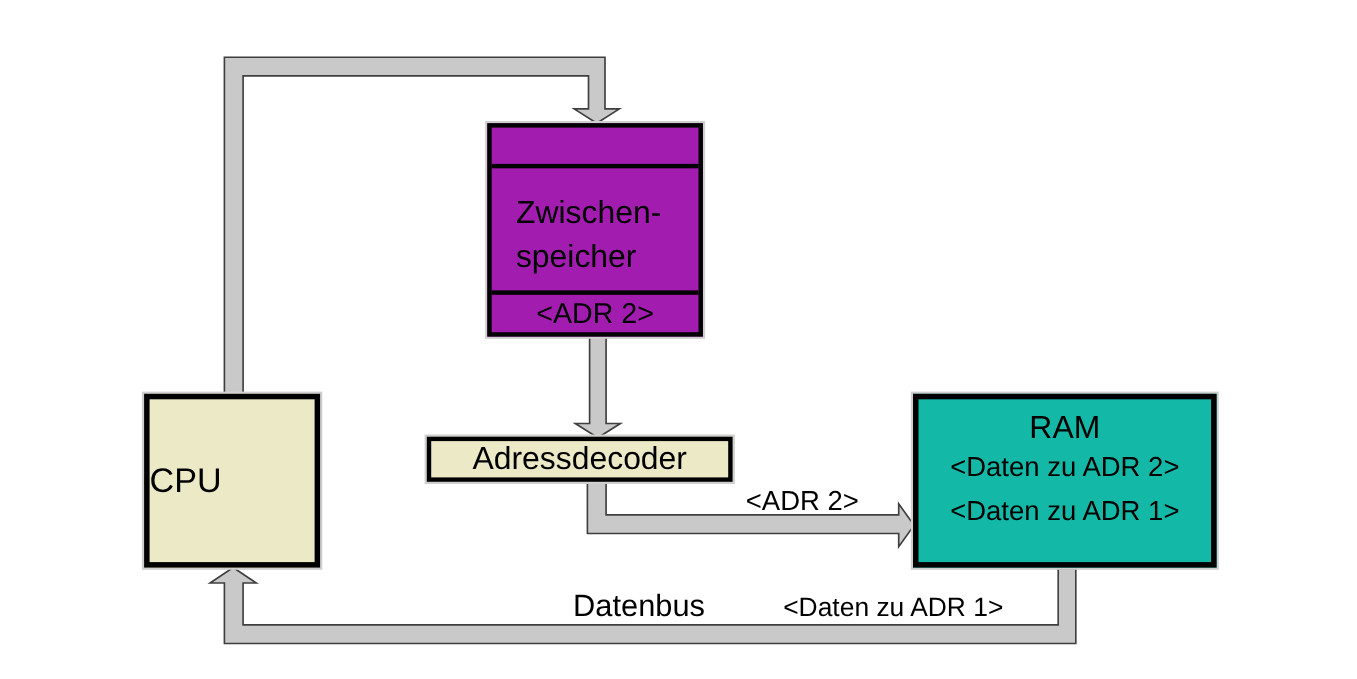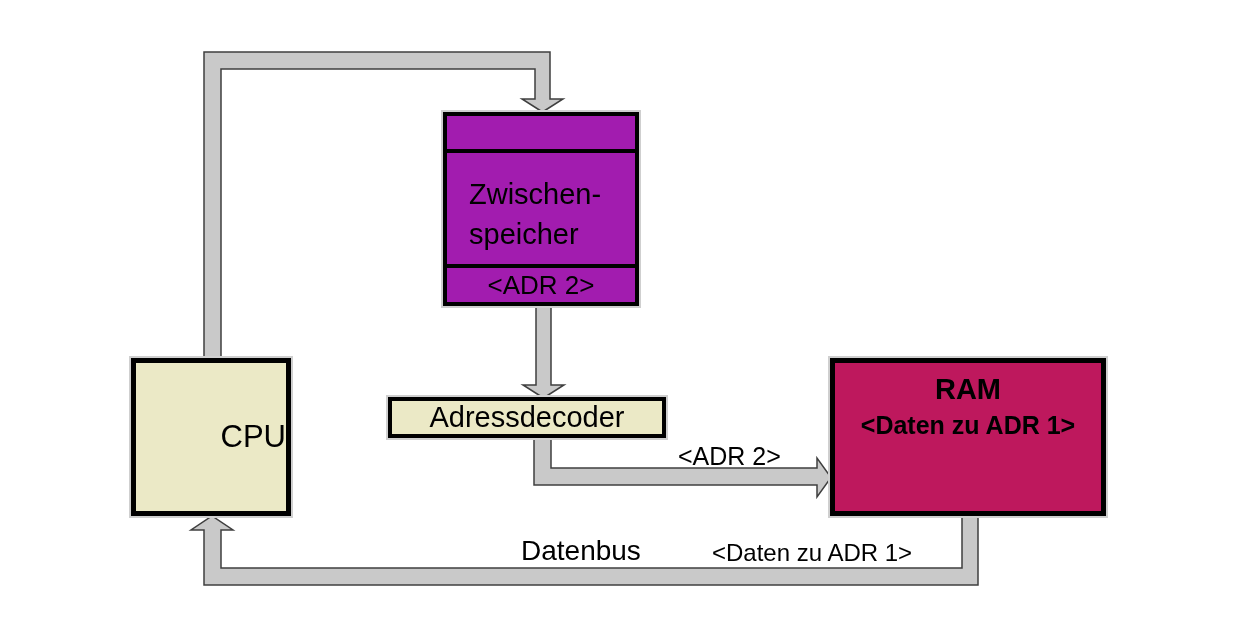--- a/index.html
+++ b/index.html
@@ -17,21 +17,21 @@
   .bus { stroke: #3f3f3f; stroke-width: 1.5; }
 
   .box {
     position: absolute;
     border: 5px solid #000000;
     box-shadow: 0 0 0 2px #cfcfcf;
   }
 
   
   .cpu { left: 131px; top: 358px; width: 160px; height: 158px;
-         display: flex; align-items: center; justify-content: flex-end;
+         display: flex; align-items: center; justify-content: flex-start;
          font-size: 31px; }
 
   
   .zs { left: 443px; top: 112px; width: 196px; height: 194px;
         border-width: 4px; display: flex; flex-direction: column; }
   .zs-top  { height: 37px; border-bottom: 4px solid #000; }
   .zs-mid  { flex: 1; border-bottom: 4px solid #000;
              padding: 21px 0 0 22px; font-size: 29px; line-height: 40px; }
   .zs-slot { height: 34px; display: flex; align-items: center; justify-content: center;
              font-size: 26px; }
@@ -80,22 +80,23 @@
       <div>Zwischen-</div>
       <div>speicher</div>
     </div>
     <div class="zs-slot">&lt;ADR 2&gt;</div>
   </div>
 
   <div class="box decoder" style="background: rgb(235, 233, 198);">
     <span>Adressdecoder</span>
   </div>
 
-  <div class="box ram" style="background: #be185d; font-weight: bold;">
+  <div class="box ram" style="background: #14b8a6;">
     <div class="ram-title">RAM</div>
+    <div class="ram-row">&lt;Daten zu ADR 2&gt;</div>
     <div class="ram-row">&lt;Daten zu ADR 1&gt;</div>
   </div>
 
   <div class="flabel adr2-bus-label">&lt;ADR 2&gt;</div>
   <div class="flabel datenbus-label">Datenbus</div>
   <div class="flabel datenadr1-label">&lt;Daten zu ADR 1&gt;</div>
 
 </div>
 
 </body></html>

